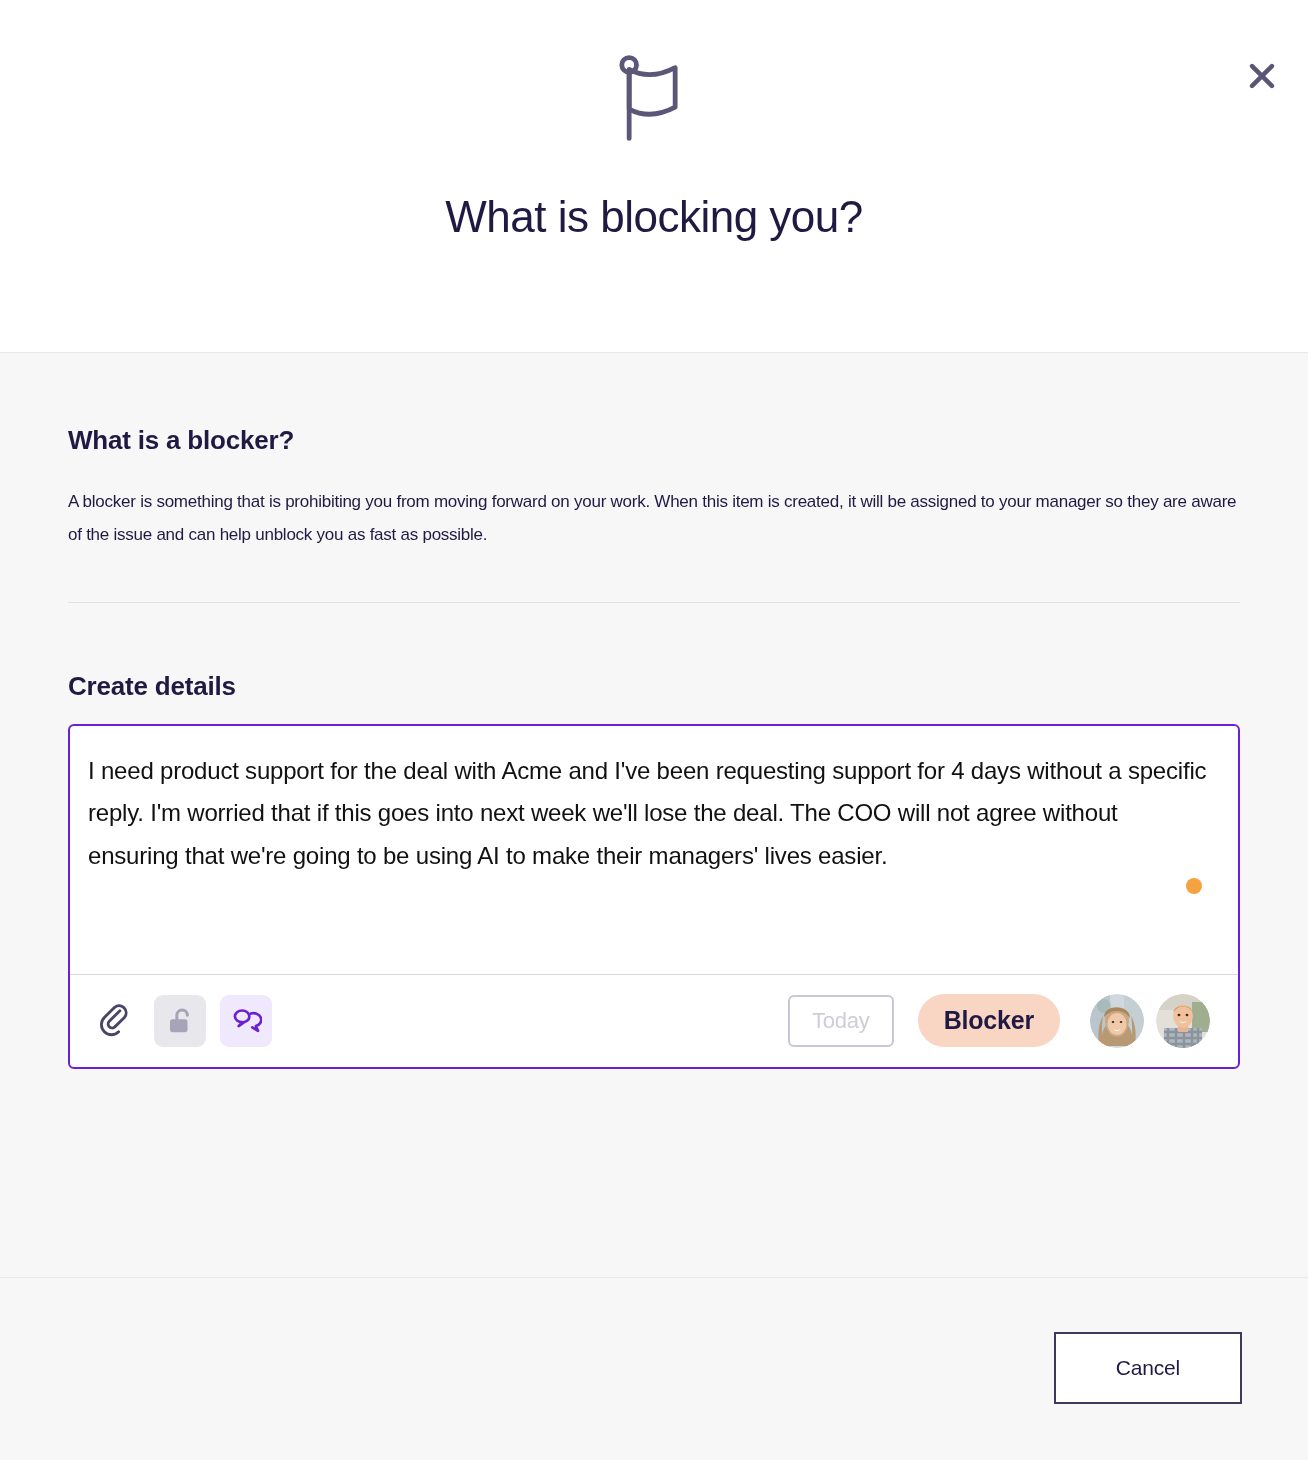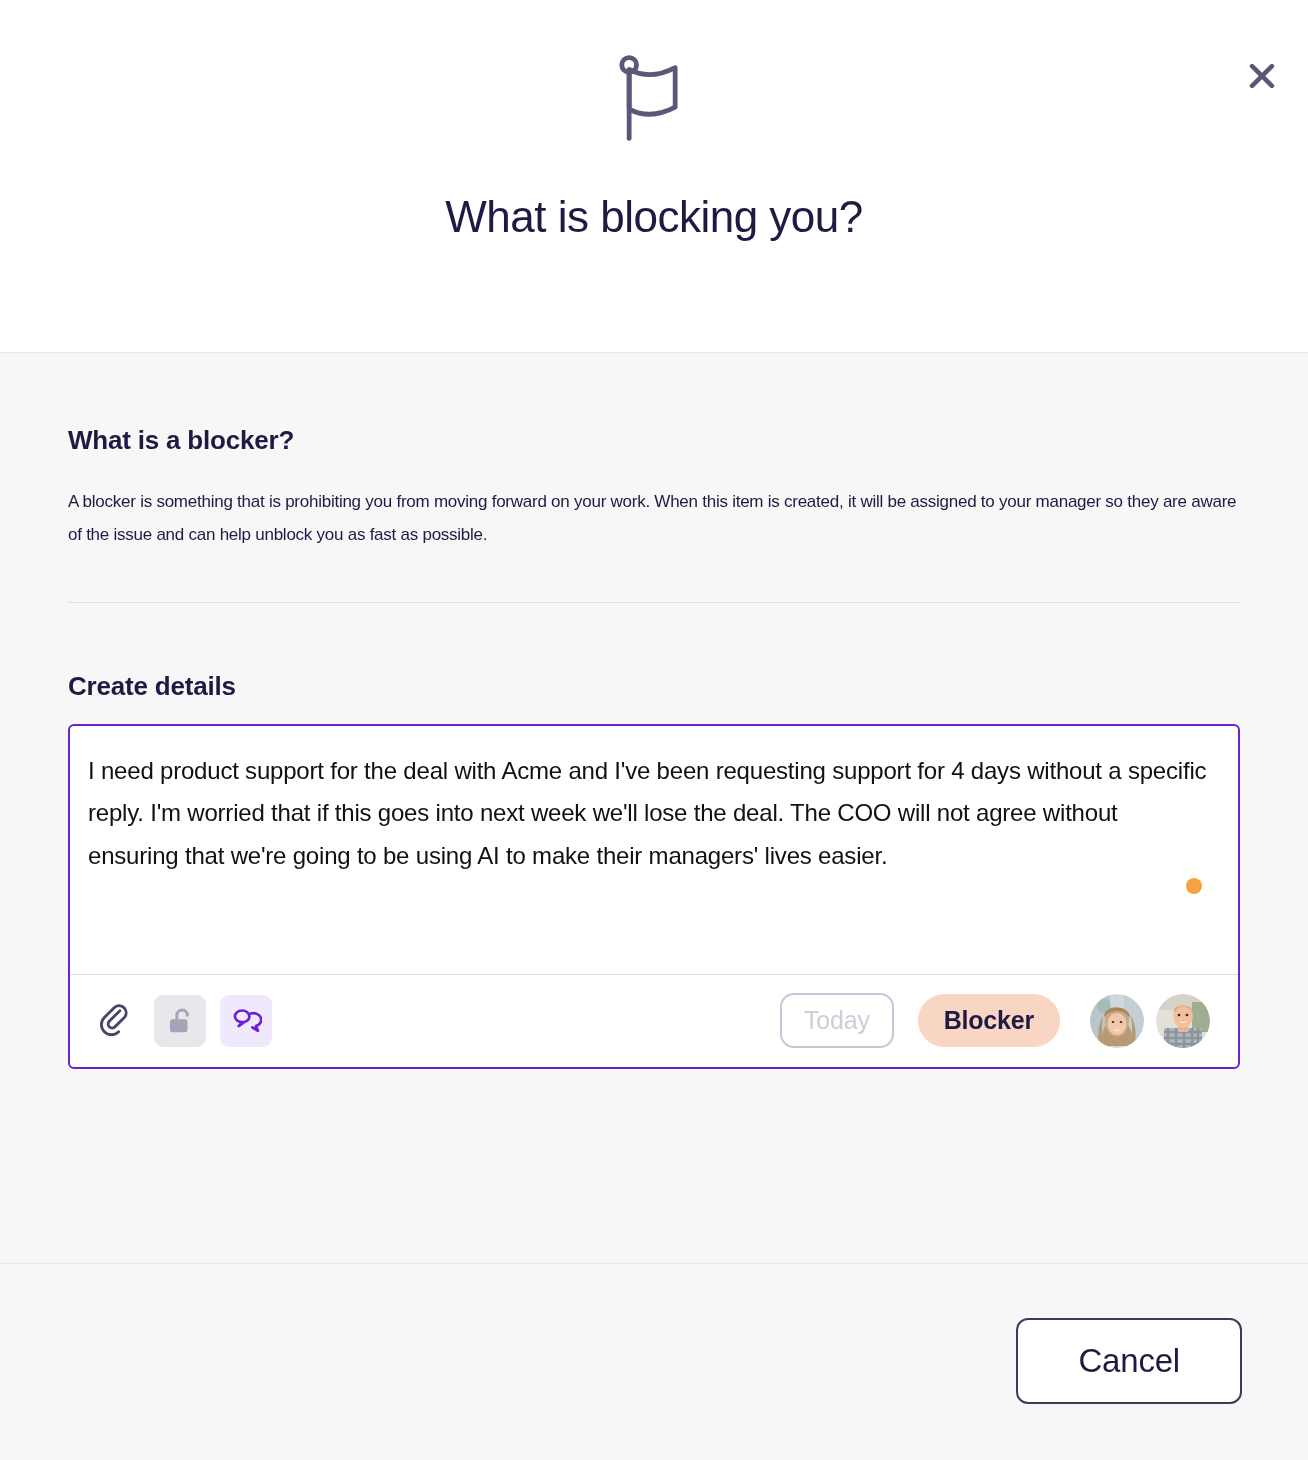--- a/index.html
+++ b/index.html
@@ -161,23 +161,23 @@
 
   .tool-right {
     margin-left: auto;
     display: flex;
     align-items: center;
     gap: 24px;
   }
 
   .today-chip {
     border: 2px solid #c9c6d8;
-    border-radius: 14px;
+    border-radius: 6px;
     padding: 11px 22px;
-    font-size: 25px;
+    font-size: 22px;
     color: #cfcdd8;
     background: #ffffff;
     letter-spacing: -0.2px;
     cursor: pointer;
   }
 
   .type-pill {
     background: #f9d5c3;
     color: #201a43;
     border-radius: 999px;
@@ -212,22 +212,22 @@
     border-top: 1px solid #e6e6ec;
     padding: 54px 66px 56px 66px;
     display: flex;
     justify-content: flex-end;
     align-items: center;
     gap: 38px;
     background: #f7f7f8;
   }
 
   .btn {
-    font-size: 33px;
-    border-radius: 12px;
+    font-size: 21px;
+    border-radius: 0;
     cursor: pointer;
     letter-spacing: -0.2px;
     font-family: "Liberation Sans", sans-serif;
   }
 
   .btn-cancel {
     background: #ffffff;
     border: 2px solid #3d3a5c;
     color: #201a43;
     padding: 22px 60px;

